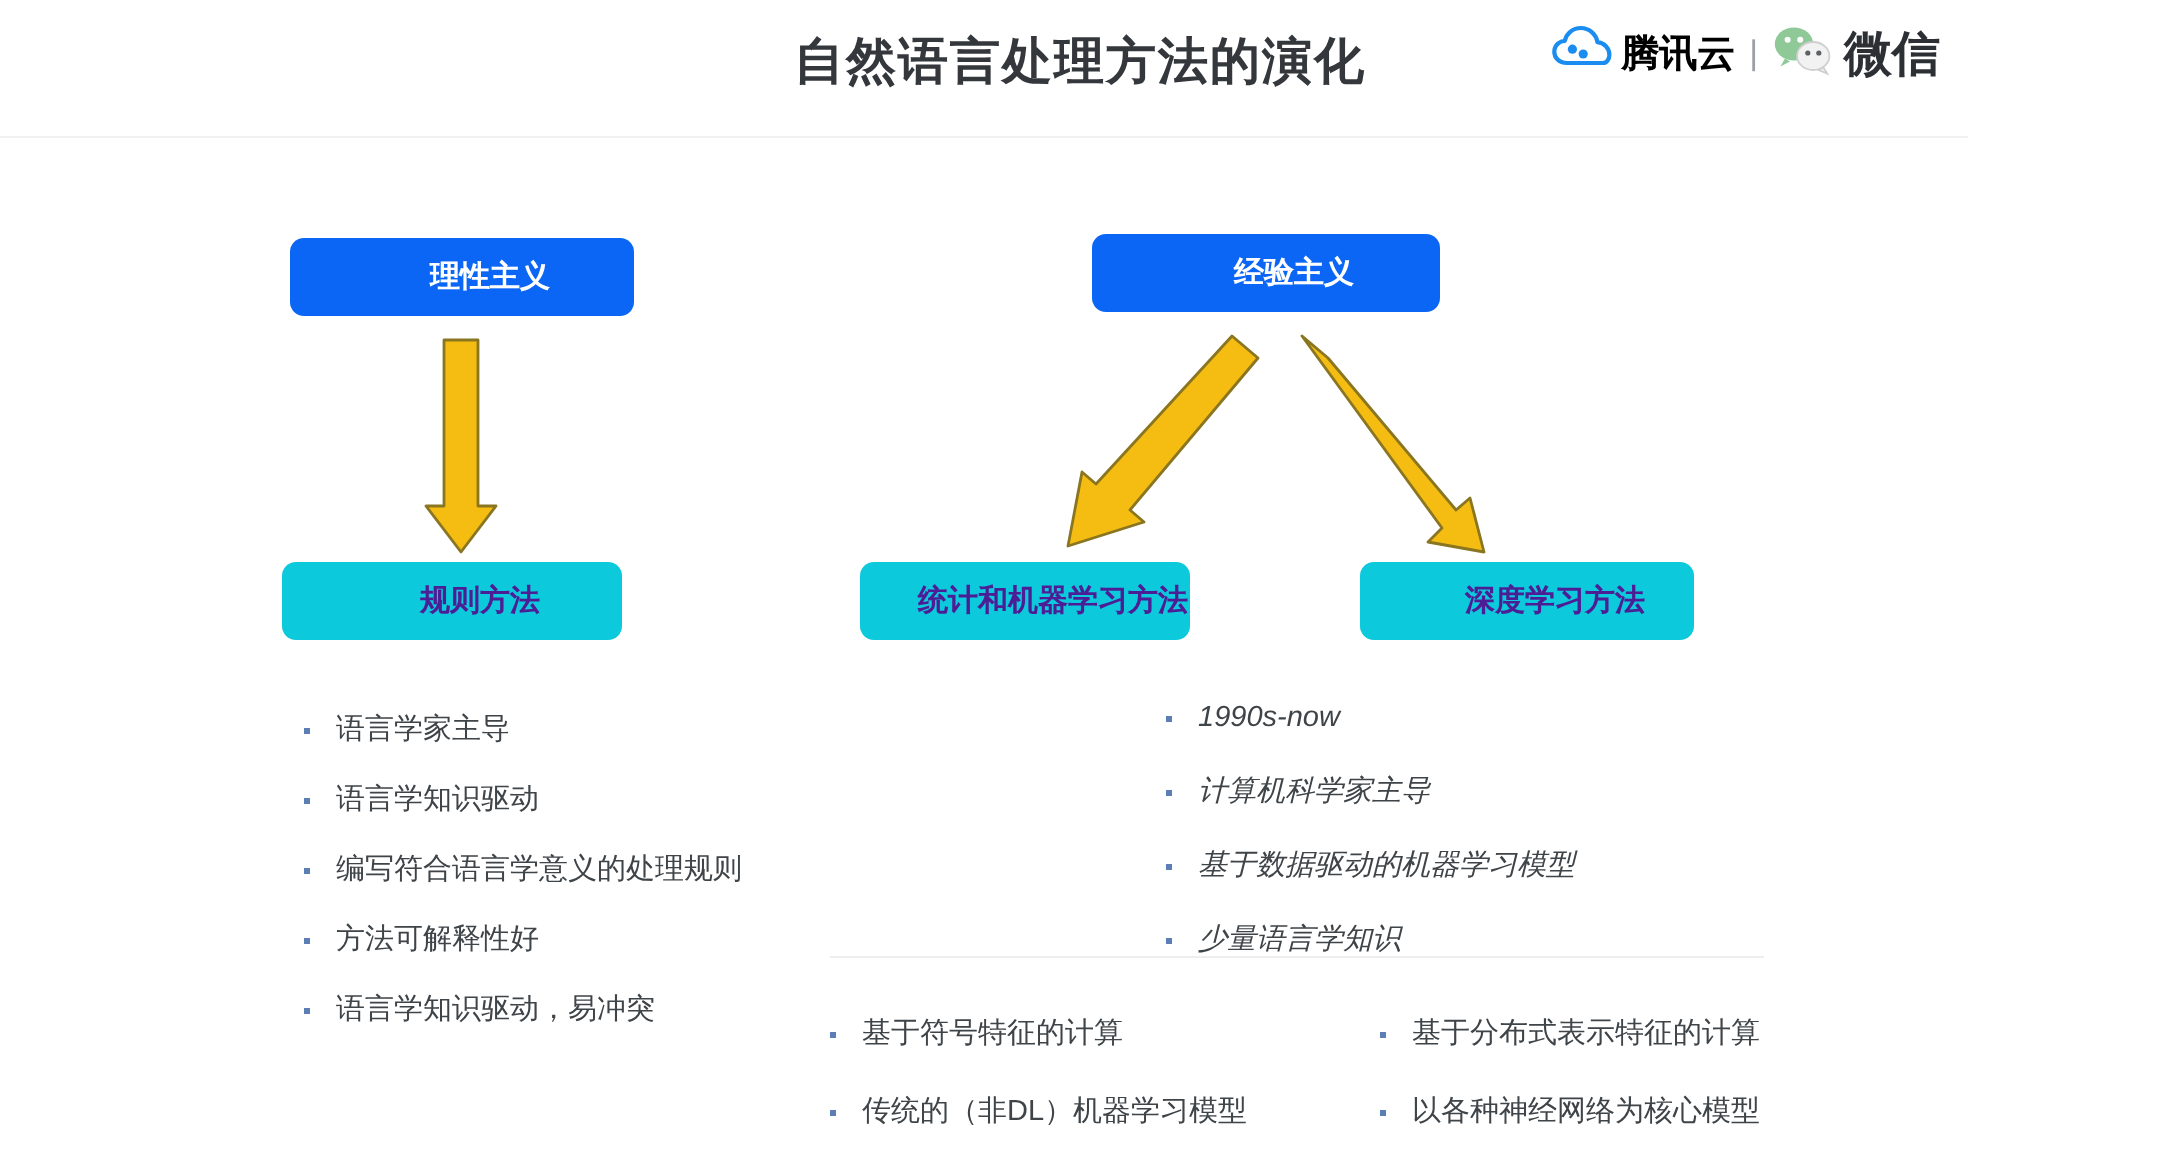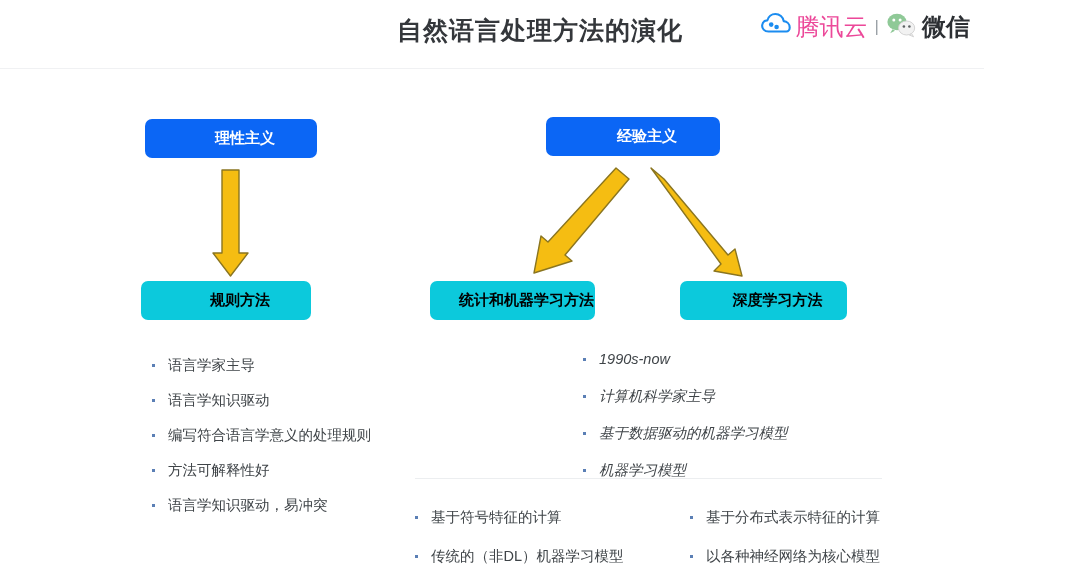--- a/index.html
+++ b/index.html
@@ -44,23 +44,23 @@
   .brand {
     position: absolute;
     right: 14px;
     top: 11px;
     display: flex;
     align-items: center;
     height: 32px;
   }
   .brand-cloud { display: block; }
   .brand-text {
-    font-size: 24px;
-    font-weight: normal;
-    color: #ec4899;
+    font-size: 19px;
+    font-weight: bold;
+    color: #000000;
     margin-left: 5px;
     letter-spacing: 0px;
   }
   .brand-sep {
     font-size: 17px;
     color: #9aa0a6;
     margin: 0 7px;
   }
   .brand-wechat { display: block; }
   .brand-text2 {
@@ -81,21 +81,21 @@
     font-weight: bold;
     box-sizing: border-box;
     padding-left: 28px;
   }
   .box-blue {
     background: #0b66f5;
     color: #ffffff;
   }
   .box-cyan {
     background: #0cc9dc;
-    color: #000000;
+    color: #4c1d95;
   }
 
   #box-rationalism  { left: 145px; top: 119px; width: 172px; height: 39px; }
   #box-empiricism   { left: 546px; top: 117px; width: 174px; height: 39px; }
   #box-rule         { left: 141px; top: 281px; width: 170px; height: 39px; }
   #box-statistical  { left: 430px; top: 281px; width: 165px; height: 39px; }
   #box-deep         { left: 680px; top: 281px; width: 167px; height: 39px; }
 
   
   #arrow-layer {
@@ -233,21 +233,21 @@
     <div class="bullet-item">
       <span class="bullet-dot"></span>
       <span>计算机科学家主导</span>
     </div>
     <div class="bullet-item">
       <span class="bullet-dot"></span>
       <span>基于数据驱动的机器学习模型</span>
     </div>
     <div class="bullet-item">
       <span class="bullet-dot"></span>
-      <span>机器学习模型</span>
+      <span>少量语言学知识</span>
     </div>
   </div>
 
   <div class="sub-divider"></div>
 
   <div id="list-deep" class="bullet-list">
     <div class="bullet-item">
       <span class="bullet-dot"></span>
       <span>基于分布式表示特征的计算</span>
     </div>

